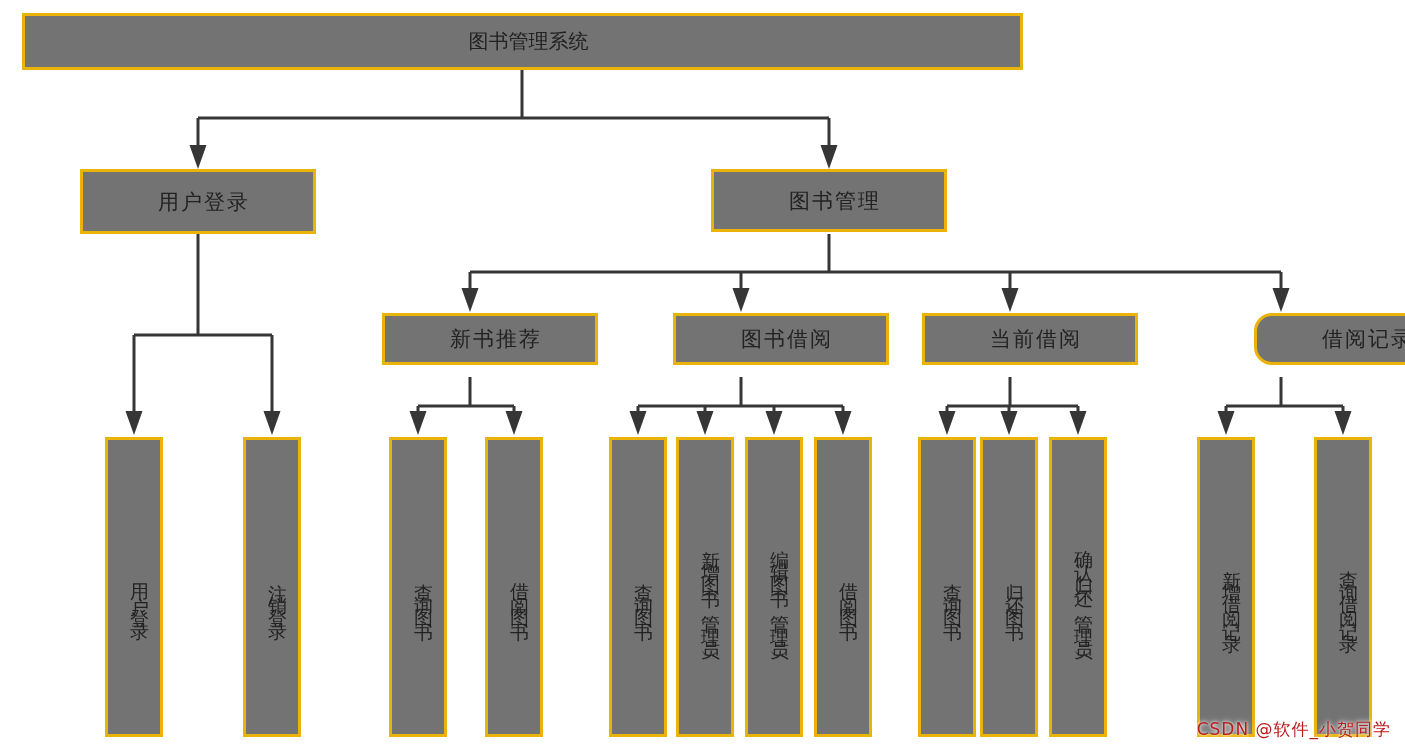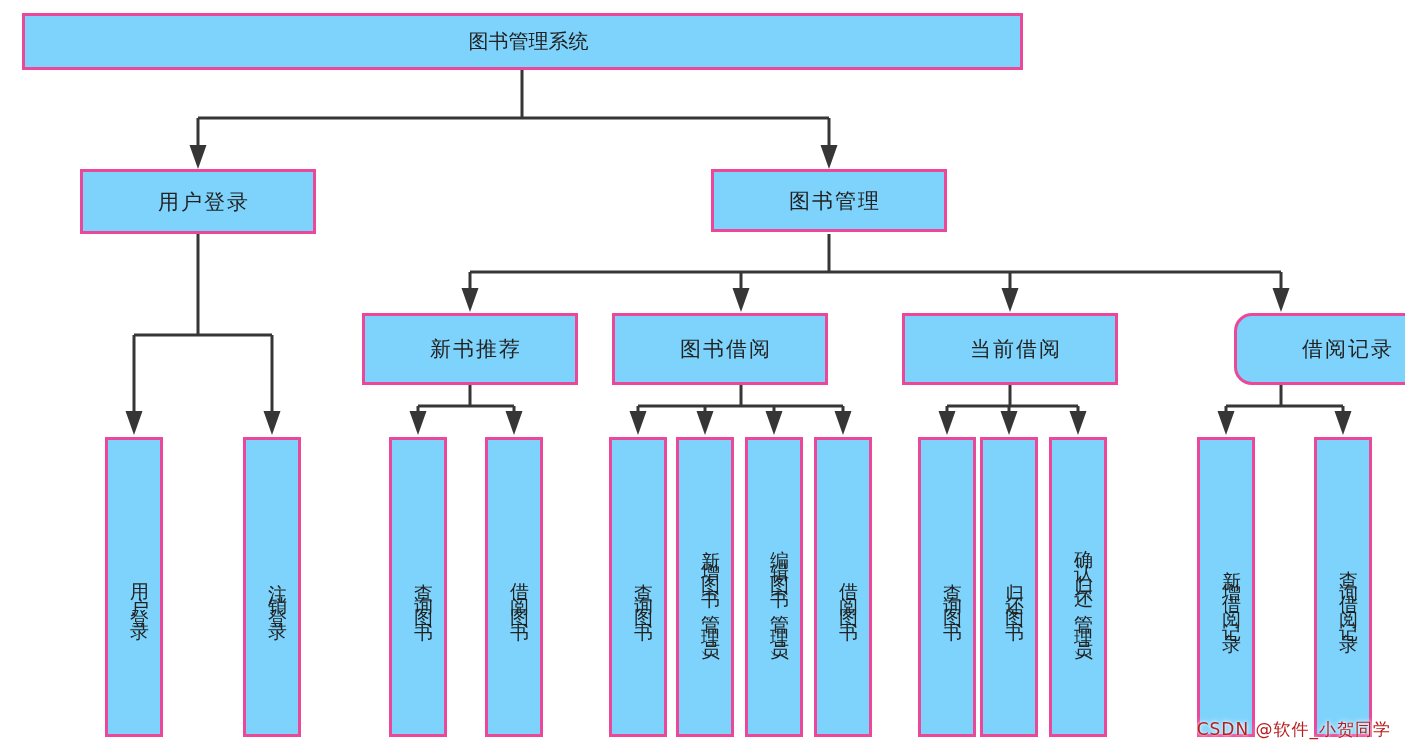--- a/index.html
+++ b/index.html
@@ -15,22 +15,22 @@
     color: #222222;
   }
   svg.connectors {
     position: absolute; left: 0; top: 0;
     width: 1405px; height: 747px;
     z-index: 1;
   }
   .node {
     position: absolute;
     box-sizing: border-box;
-    background: #7dd3fc;
-    border: 3px solid #ec4899;
+    background: #737373;
+    border: 3px solid #eab308;
     display: flex;
     align-items: center;
     justify-content: center;
     z-index: 2;
     color: #222222;
     white-space: nowrap;
     padding-left: 12px;
   }
   .hnode {
     font-size: 21px;
@@ -47,23 +47,23 @@
     font-size: 19px;
     letter-spacing: 13px;
     line-height: 1;
     padding-top: 13px; 
     box-sizing: border-box;
   }
   
   .n-user-login  { left: 80px;  top: 169px; width: 236px; height: 65px; }
   .n-book-mgmt   { left: 711px; top: 169px; width: 236px; height: 63px; }
   
-  .lvl3 { top: 313px; width: 216px; height: 72px; }
+  .lvl3 { top: 313px; width: 216px; height: 52px; margin-left: 20px; }
   .n-new-books   { left: 362px;  }
-  .n-book-borrow { left: 612px;  }
+  .n-book-borrow { left: 653px;  }
   .n-cur-borrow  { left: 902px;  }
   .n-records     { left: 1234px; border-radius: 18px; }
   
   .c-a1 { left: 105px; }
   .c-a2 { left: 243px; }
   .c-b1 { left: 389px; }
   .c-b2 { left: 485px; }
   .c-c1 { left: 609px; }
   .c-c2 { left: 676px; }
   .c-c3 { left: 745px; }

